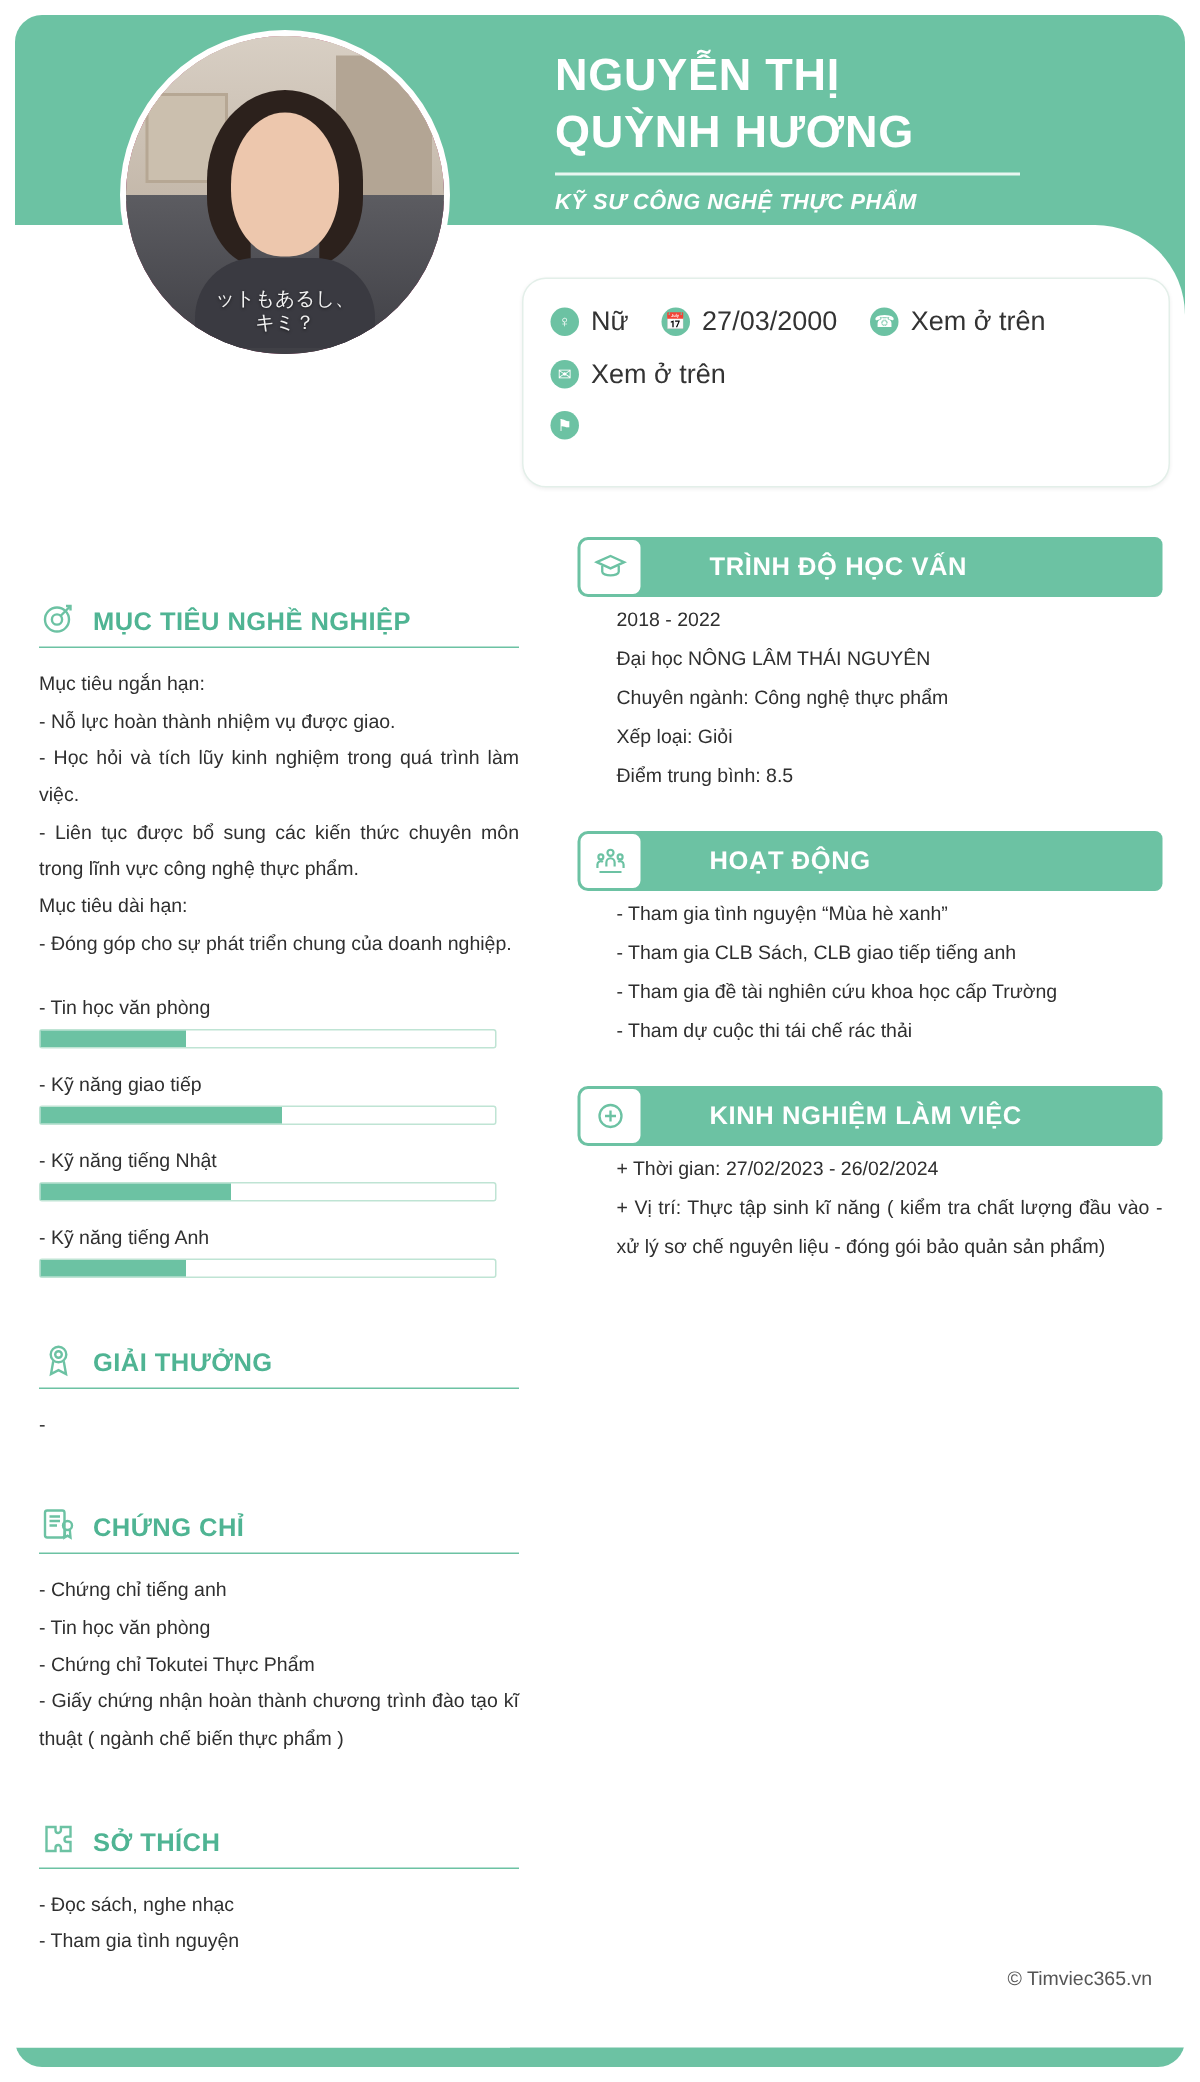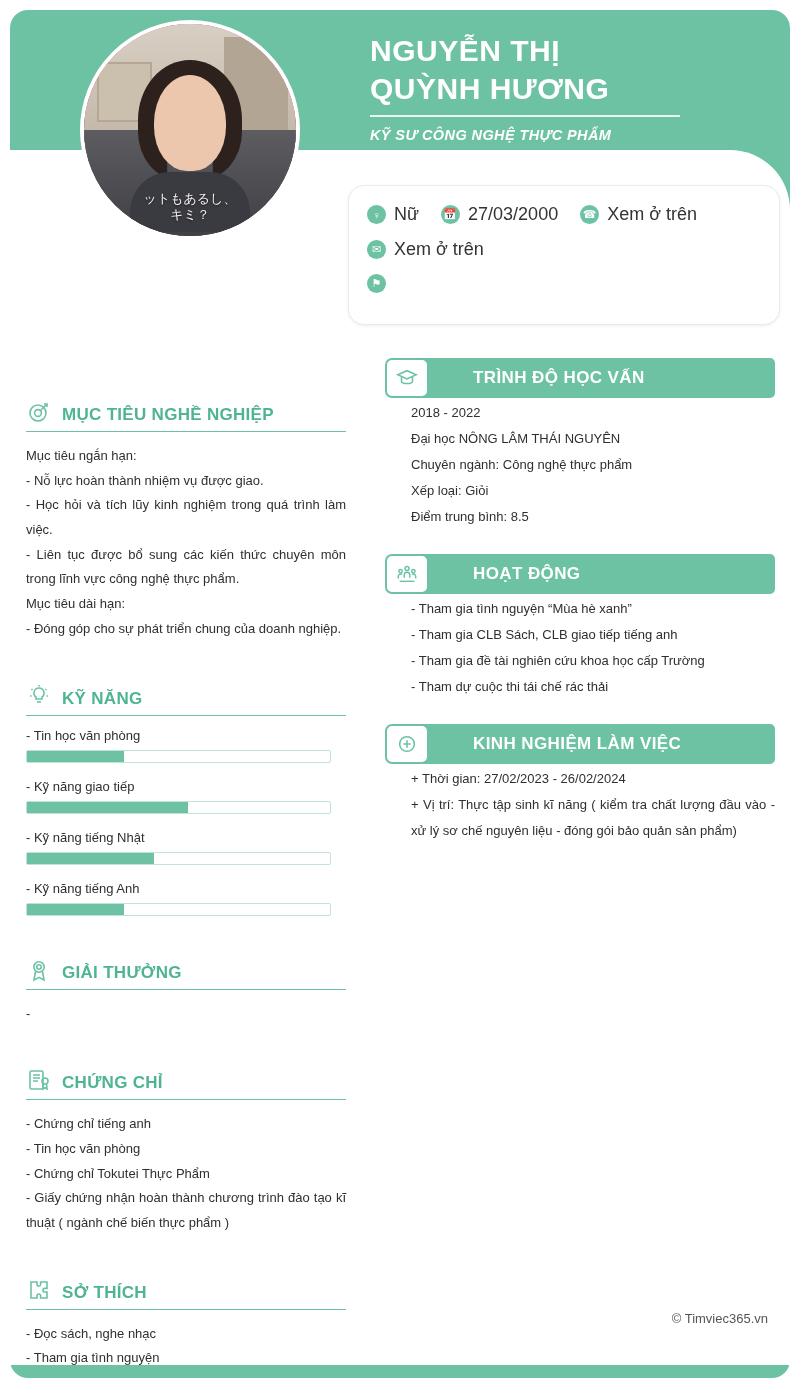--- a/index.html
+++ b/index.html
@@ -284,30 +284,20 @@
         <p>Mục tiêu ngắn hạn:</p>
         <p>- Nỗ lực hoàn thành nhiệm vụ được giao.</p>
         <p>- Học hỏi và tích lũy kinh nghiệm trong quá trình làm việc.</p>
         <p>- Liên tục được bổ sung các kiến thức chuyên môn trong lĩnh vực công nghệ thực phẩm.</p>
         <p>Mục tiêu dài hạn:</p>
         <p>- Đóng góp cho sự phát triển chung của doanh nghiệp.</p>
       </div>
     </div>
 
     <div class="lsec">
-      <div class="lhead">
-        <span class="licon">
-          <svg width="24" height="24" viewBox="0 0 24 24" fill="none" stroke="#6cc2a3" stroke-width="1.6">
-            <path d="M12 4a5 5 0 0 0-3 9v2h6v-2a5 5 0 0 0-3-9z"></path>
-            <path d="M10 18h4"></path>
-              <path d="M12 1v1.5M4.5 5l1 1M19.5 5l-1 1M3 12h1.5M19.5 12H21"></path>
-          </svg>
-        </span>
-        <span class="ltitle">KỸ NĂNG</span>
-      </div>
 
       <div class="skill">
         <div class="skill-label">- Tin học văn phòng</div>
         <div class="bar">
             <div class="fill" style="width:32%"></div>
           </div>
       </div>
       <div class="skill">
         <div class="skill-label">- Kỹ năng giao tiếp</div>
         <div class="bar">

